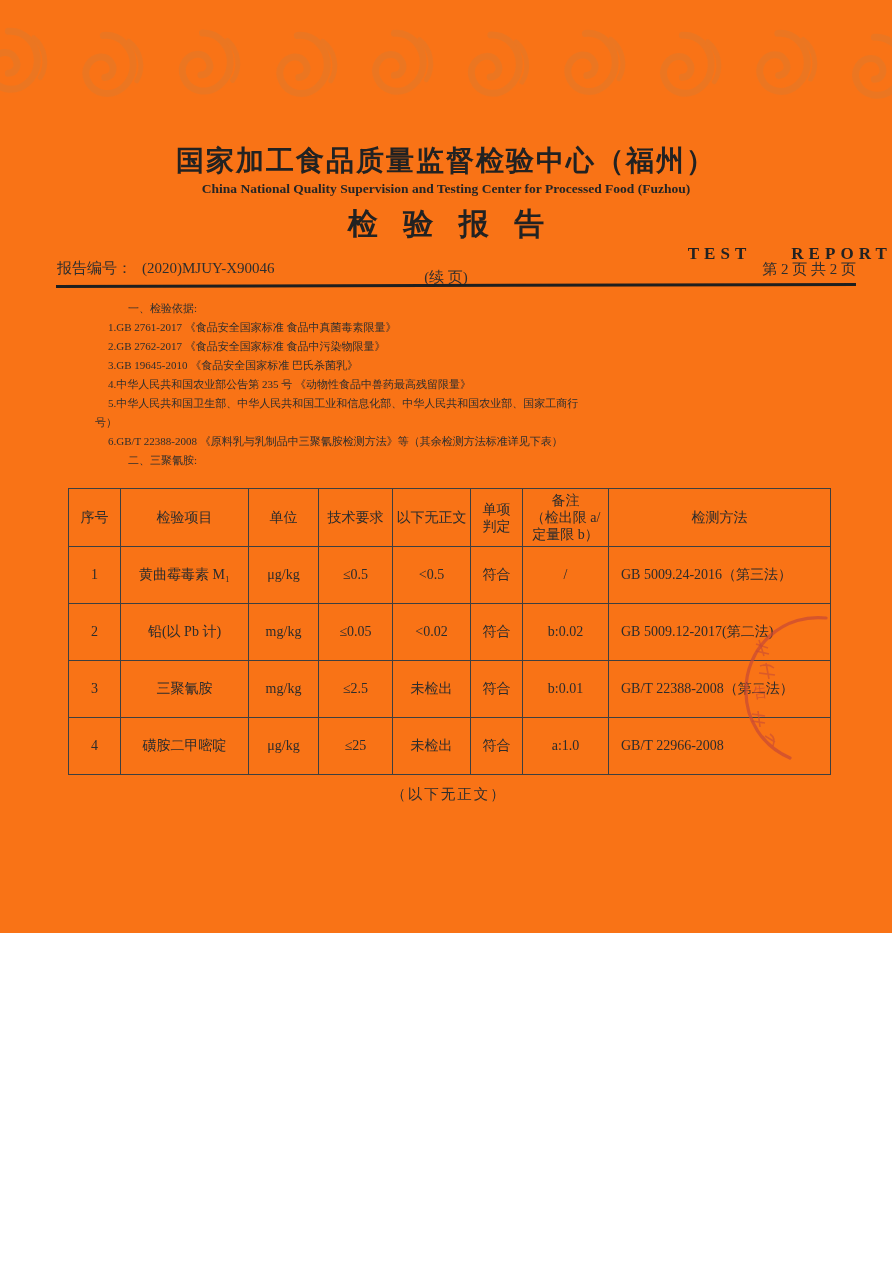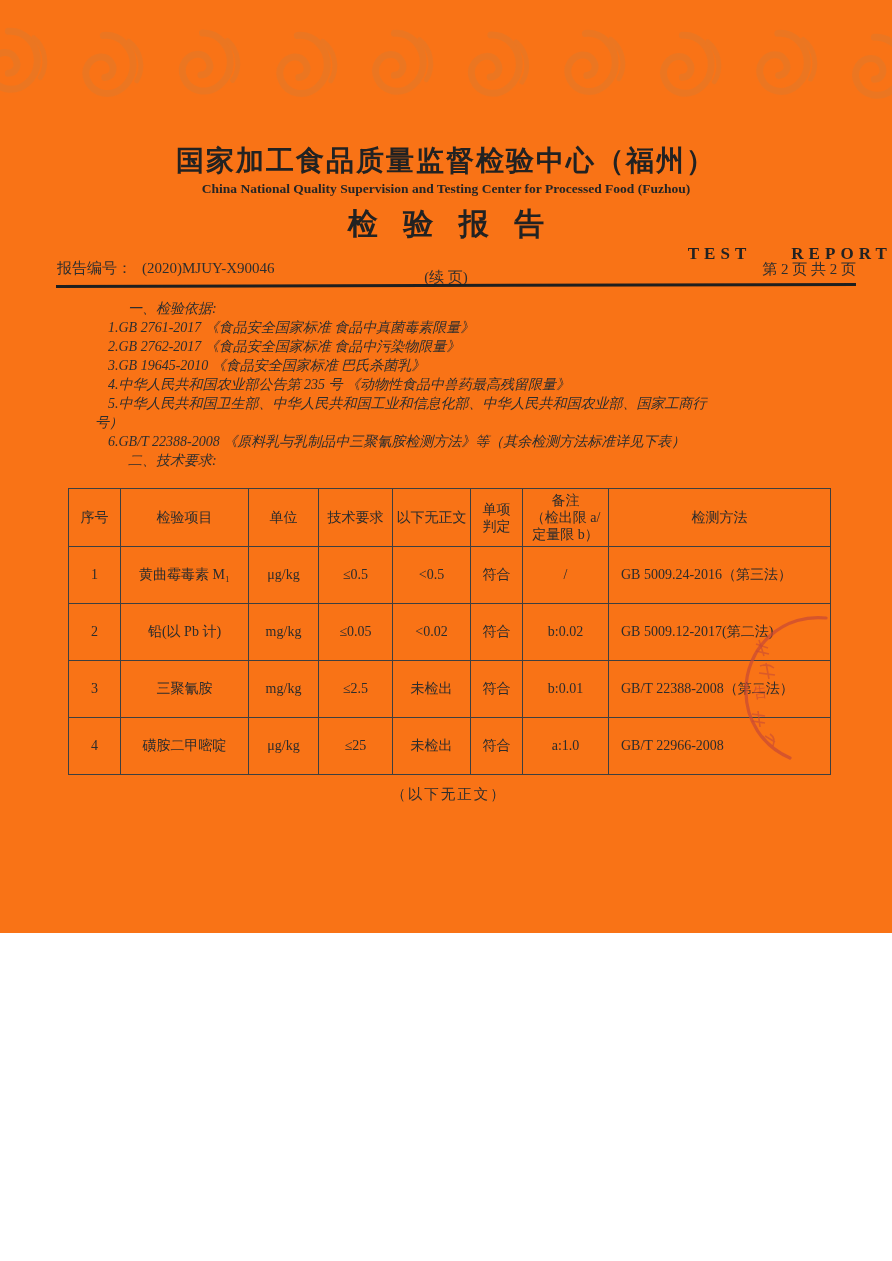--- a/index.html
+++ b/index.html
@@ -36,21 +36,21 @@
   .info-row{position:absolute;top:259px;left:0;width:100%;height:22px;font-size:15px;}
   .info-left{position:absolute;left:57px;top:0;}
   .info-no{margin-left:10px;font-family:"Liberation Serif","DejaVu Serif",serif;}
   .info-center{position:absolute;left:0;width:100%;text-align:center;top:9px;}
   .info-right{position:absolute;right:36px;top:1px;}
   .divider{
     position:absolute;top:284px;left:56px;width:800px;height:3px;
     background:#1f1f1f;transform:rotate(-0.15deg);
   }
   
-  .basis{position:absolute;top:299px;left:95px;width:760px;font-size:14px;color:#2e2e2e;font-style:italic;}
+  .basis{position:absolute;top:299px;left:95px;width:760px;font-size:11px;color:#2e2e2e;}
   .basis .line{height:19px;line-height:19px;white-space:nowrap;}
   .basis .h{padding-left:33px;}
   .basis .item{padding-left:13px;}
   .basis .cont{padding-left:0;}
   
   .results-table{
     position:absolute;top:488px;left:68px;
     border-collapse:collapse;table-layout:fixed;
     font-size:14px;color:#2c2c2c;
   }
@@ -118,21 +118,21 @@
 
   <div class="basis">
     <div class="line h">一、检验依据:</div>
     <div class="line item">1.GB 2761-2017 《食品安全国家标准 食品中真菌毒素限量》</div>
     <div class="line item">2.GB 2762-2017 《食品安全国家标准 食品中污染物限量》</div>
     <div class="line item">3.GB 19645-2010 《食品安全国家标准 巴氏杀菌乳》</div>
     <div class="line item">4.中华人民共和国农业部公告第 235 号 《动物性食品中兽药最高残留限量》</div>
     <div class="line item">5.中华人民共和国卫生部、中华人民共和国工业和信息化部、中华人民共和国农业部、国家工商行</div>
     <div class="line cont">号）</div>
     <div class="line item">6.GB/T 22388-2008 《原料乳与乳制品中三聚氰胺检测方法》等（其余检测方法标准详见下表）</div>
-    <div class="line h">二、技术要求:</div>
+    <div class="line h">二、三聚氰胺:</div>
   </div>
 
   <table class="results-table">
     <colgroup>
       <col style="width:52px">
         <col style="width:128px">
         <col style="width:70px">
         <col style="width:74px">
       <col style="width:78px">
         <col style="width:52px">

